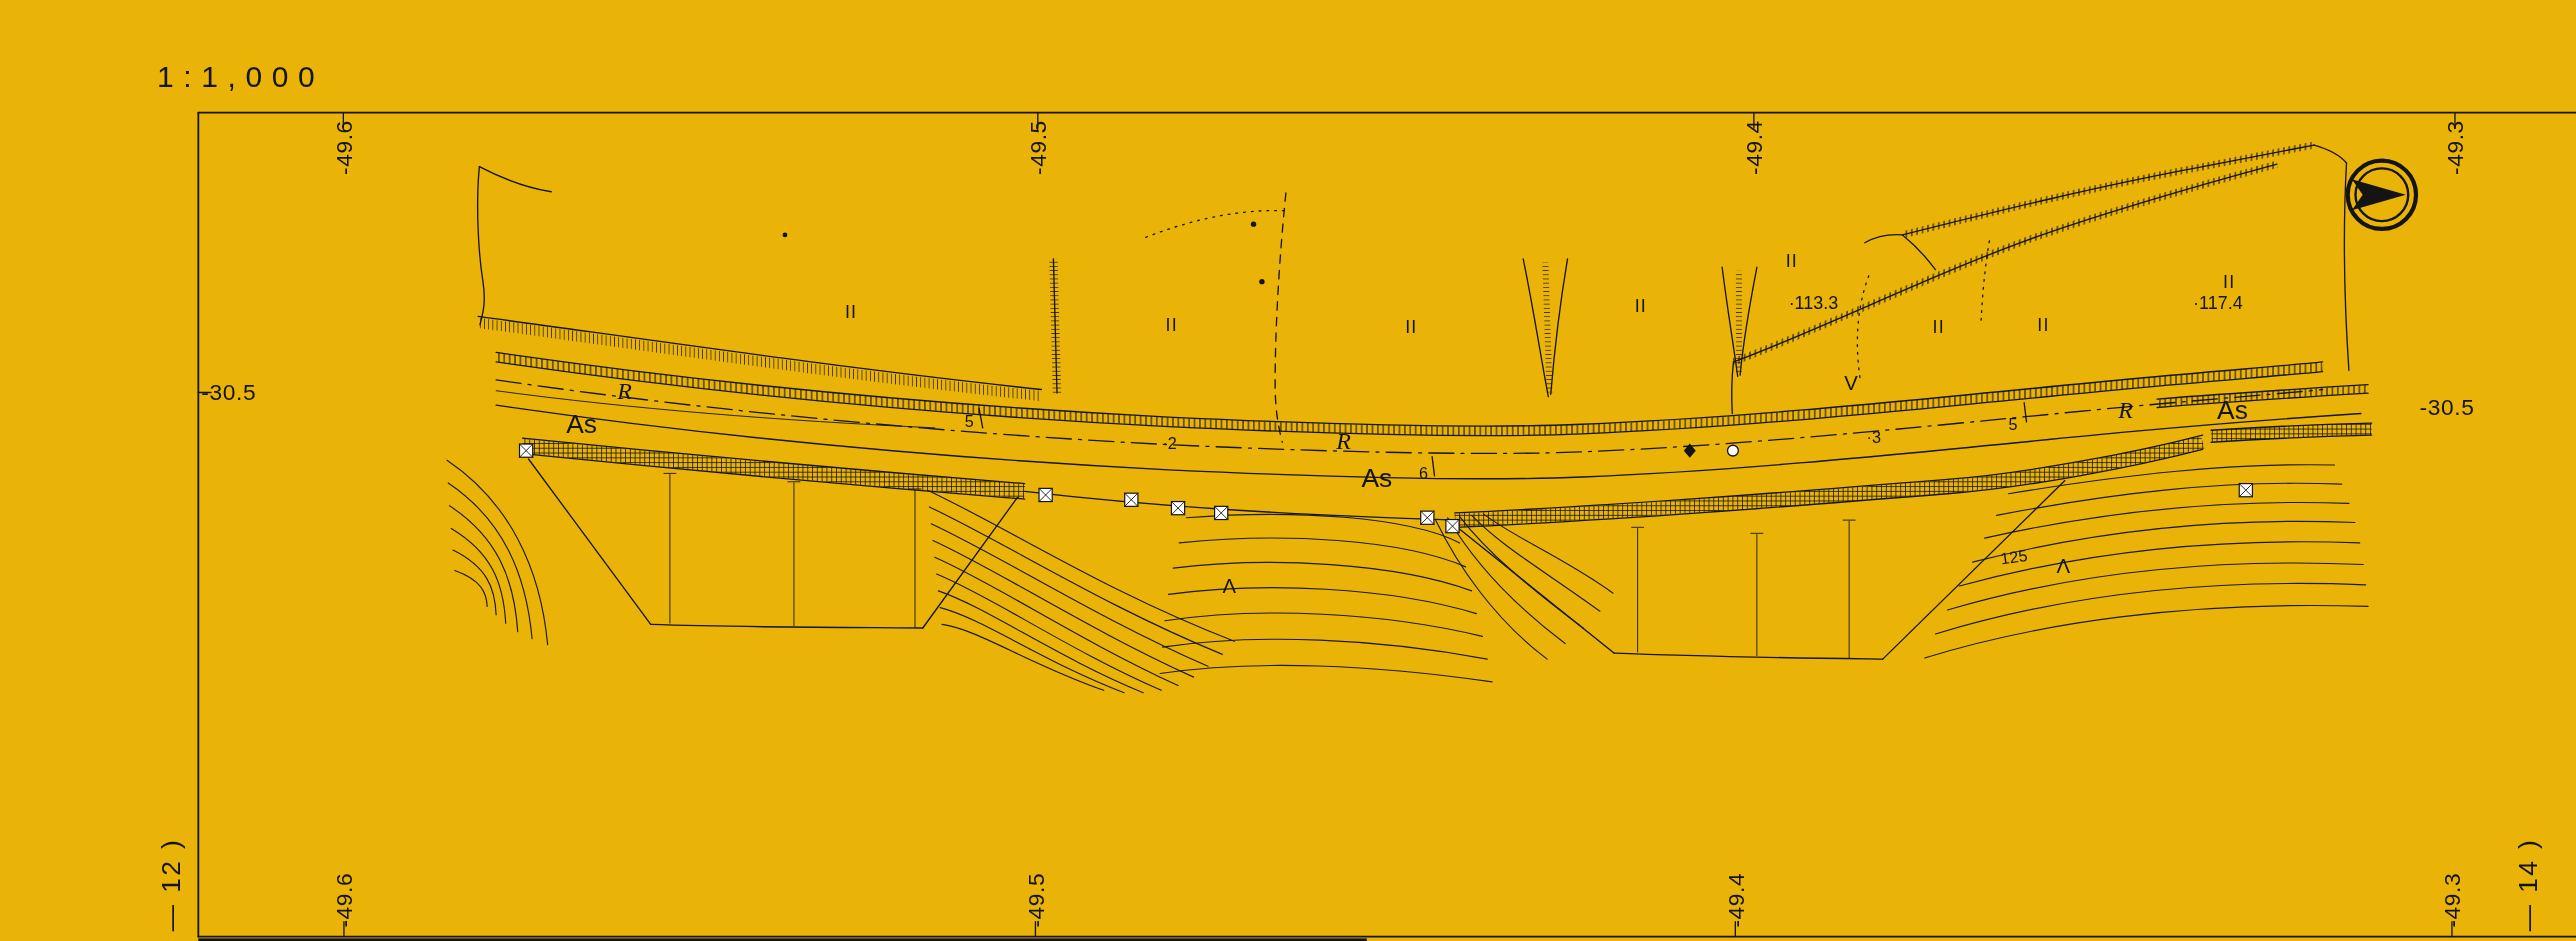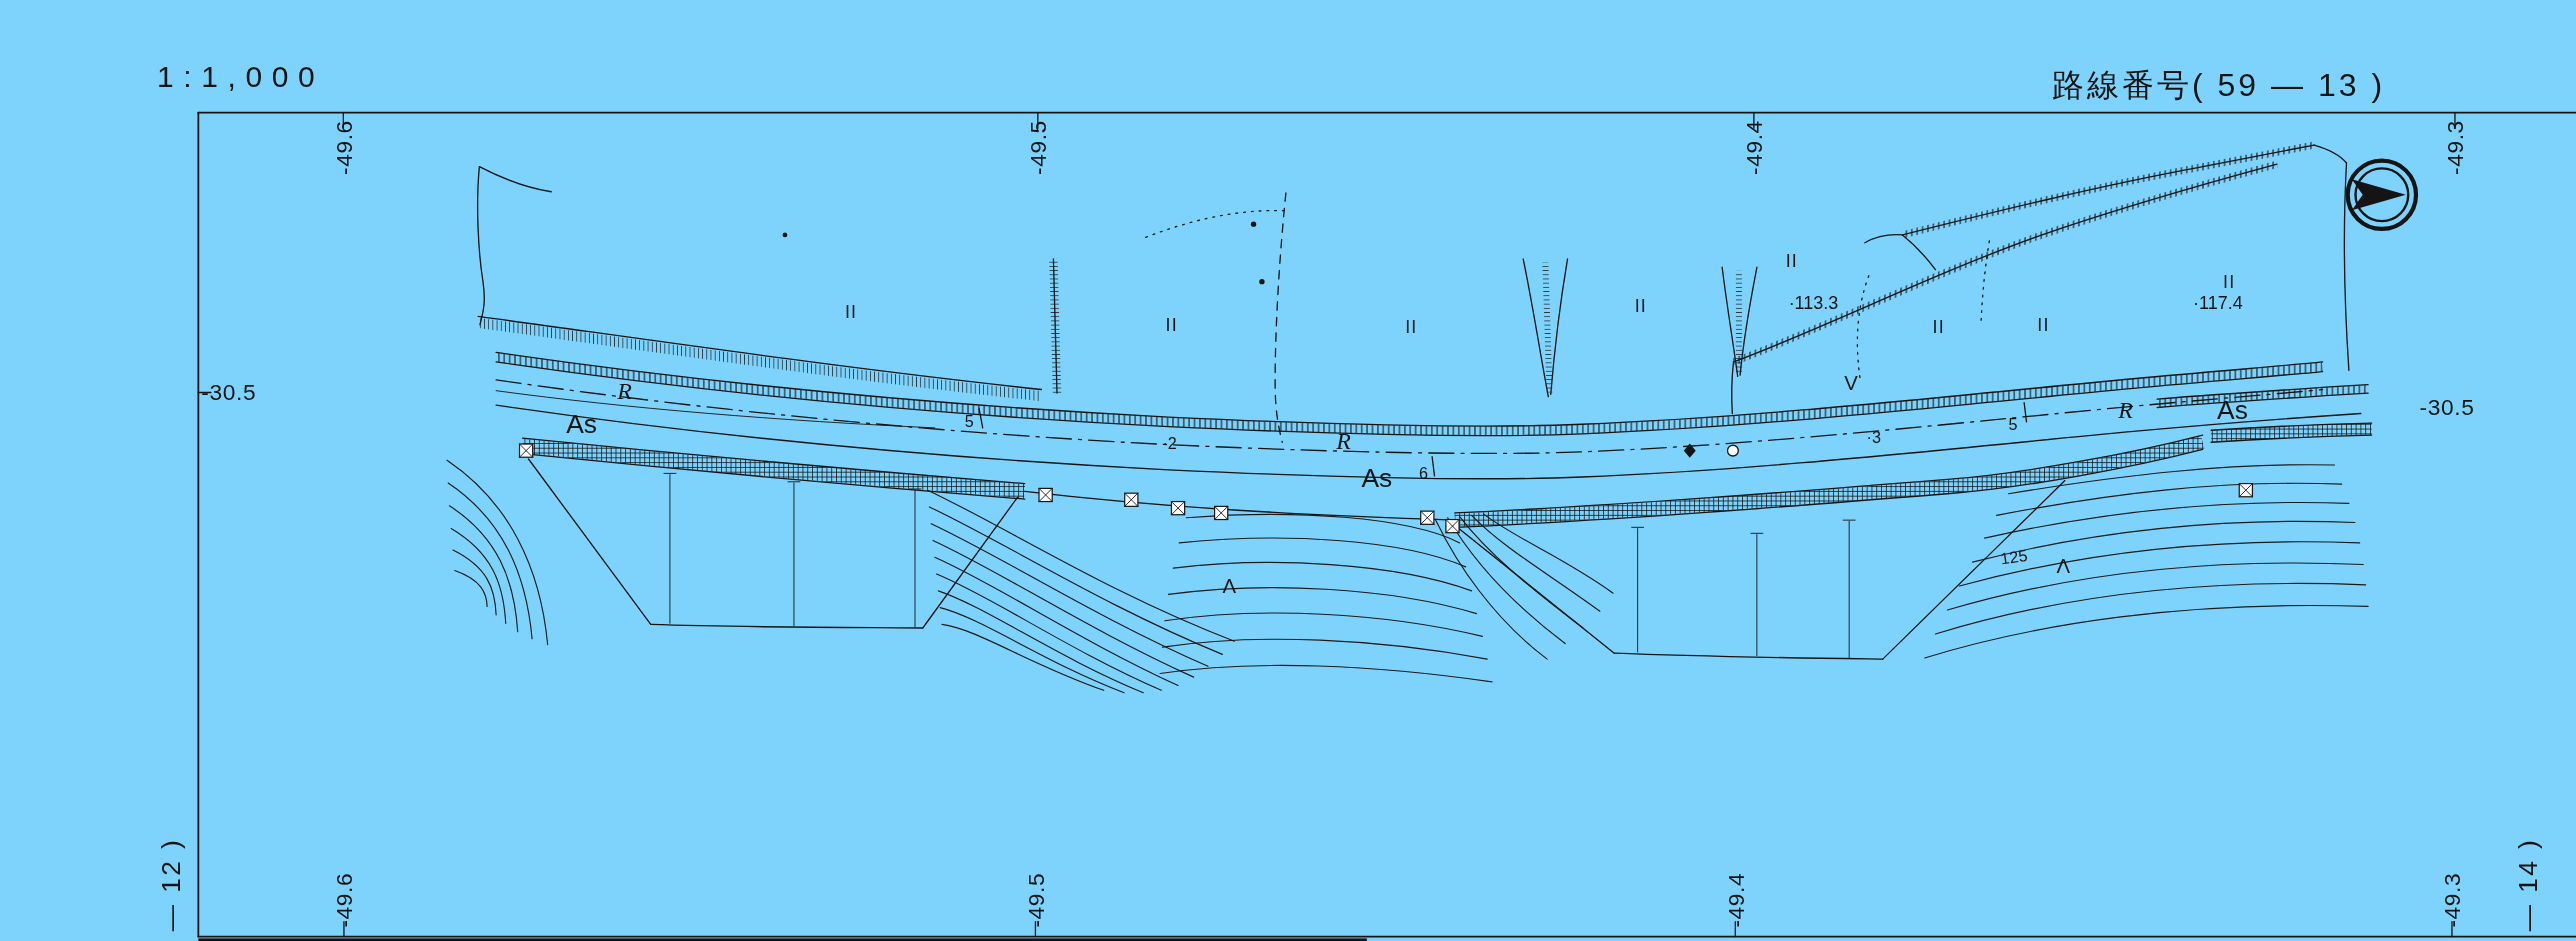--- a/index.html
+++ b/index.html
@@ -1,17 +1,17 @@
 <!DOCTYPE html>
 <html style="font-size:9.6px"><head>
 <meta charset="utf-8">
 <style>
   html,body{margin:0;padding:0;background:#f6f6f4;}
   .sheet{
-    position:relative;width:2576px;height:942px;background:#7dd3fc;
+    position:relative;width:2576px;height:942px;background:#eab308;
     font-family:"Liberation Sans",sans-serif;color:#141414;overflow:hidden;
   }
   .hdr{position:absolute;white-space:nowrap;color:#141414;}
   .scale-label{left:157px;top:60px;font-size:30px;letter-spacing:9.6px;}
   .sheet-title{left:1125px;top:42px;font-size:49px;letter-spacing:20.4px;font-weight:600;}
   .route-number{left:2052px;top:64px;font-size:32px;letter-spacing:3px;}
   svg.drawing{position:absolute;left:0;top:0;}
   
   .ln{fill:none;stroke:#141414;stroke-width:2.2;stroke-linecap:round;}
   .w1{stroke-width:1.5;} .w2{stroke-width:2.2;} .w3{stroke-width:3;}
@@ -39,21 +39,20 @@
   .grid{font-size:38px;letter-spacing:1px;}
   .side{font-size:38px;letter-spacing:1px;}
   .ref{font-size:44px;letter-spacing:4px;}
 </style>
 </head>
 <body>
 
 <div class="sheet">
 
   <div class="hdr scale-label">1:1,000</div>
-  <div class="hdr route-number">路線番号( 59 — 13 )</div>
 
   <svg class="drawing" width="2576" height="942" viewBox="0 0 4299 1572">
     <defs>
       <pattern id="ticks" width="9" height="22" patternUnits="userSpaceOnUse">
         <path d="M4.5,0 V22" stroke="#141414" stroke-width="1.8"></path>
       </pattern>
       <pattern id="fineticks" width="7" height="22" patternUnits="userSpaceOnUse">
         <path d="M3.5,0 V22" stroke="#141414" stroke-width="1.2"></path>
       </pattern>
       <pattern id="finehoriz" width="22" height="7" patternUnits="userSpaceOnUse">

